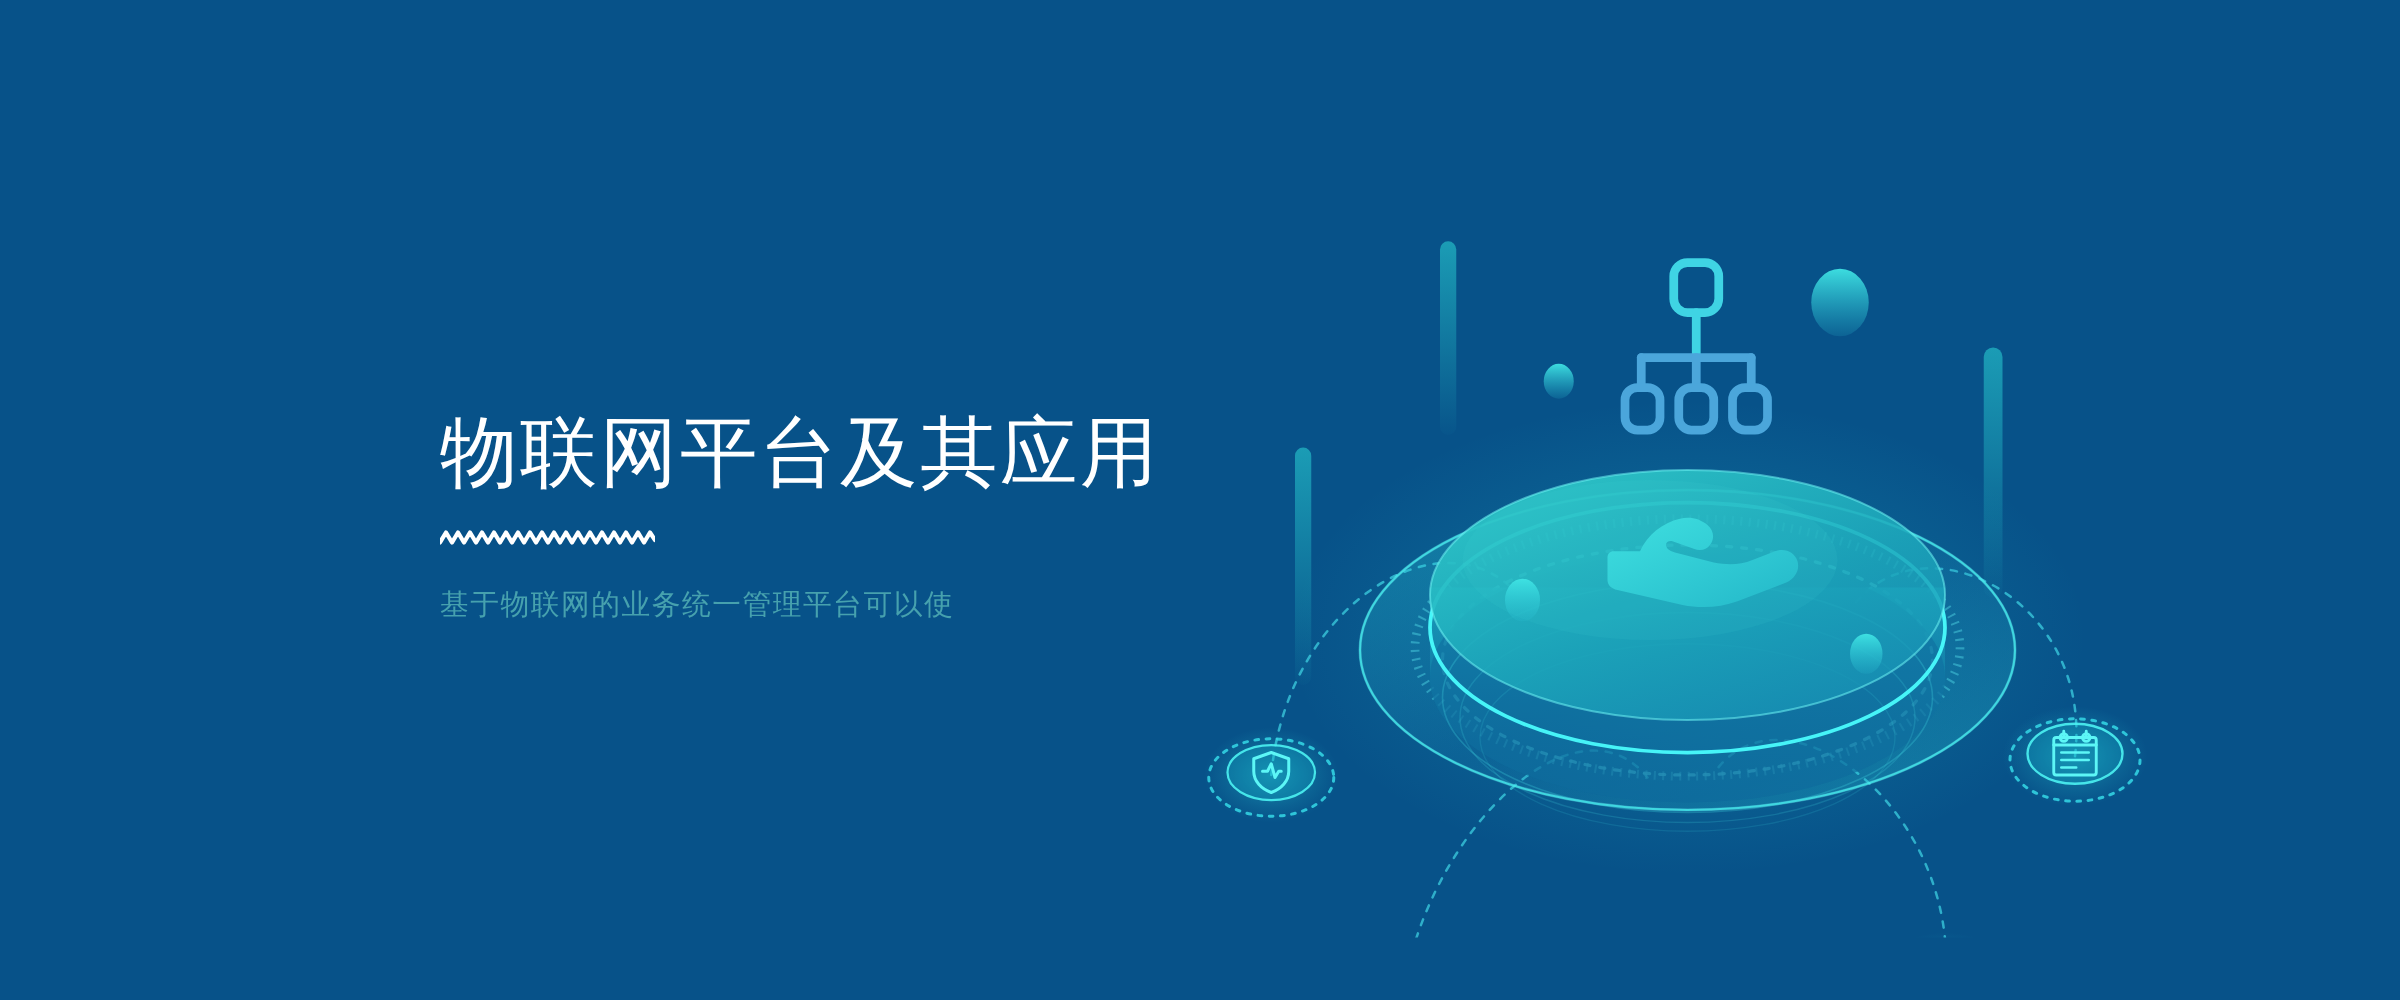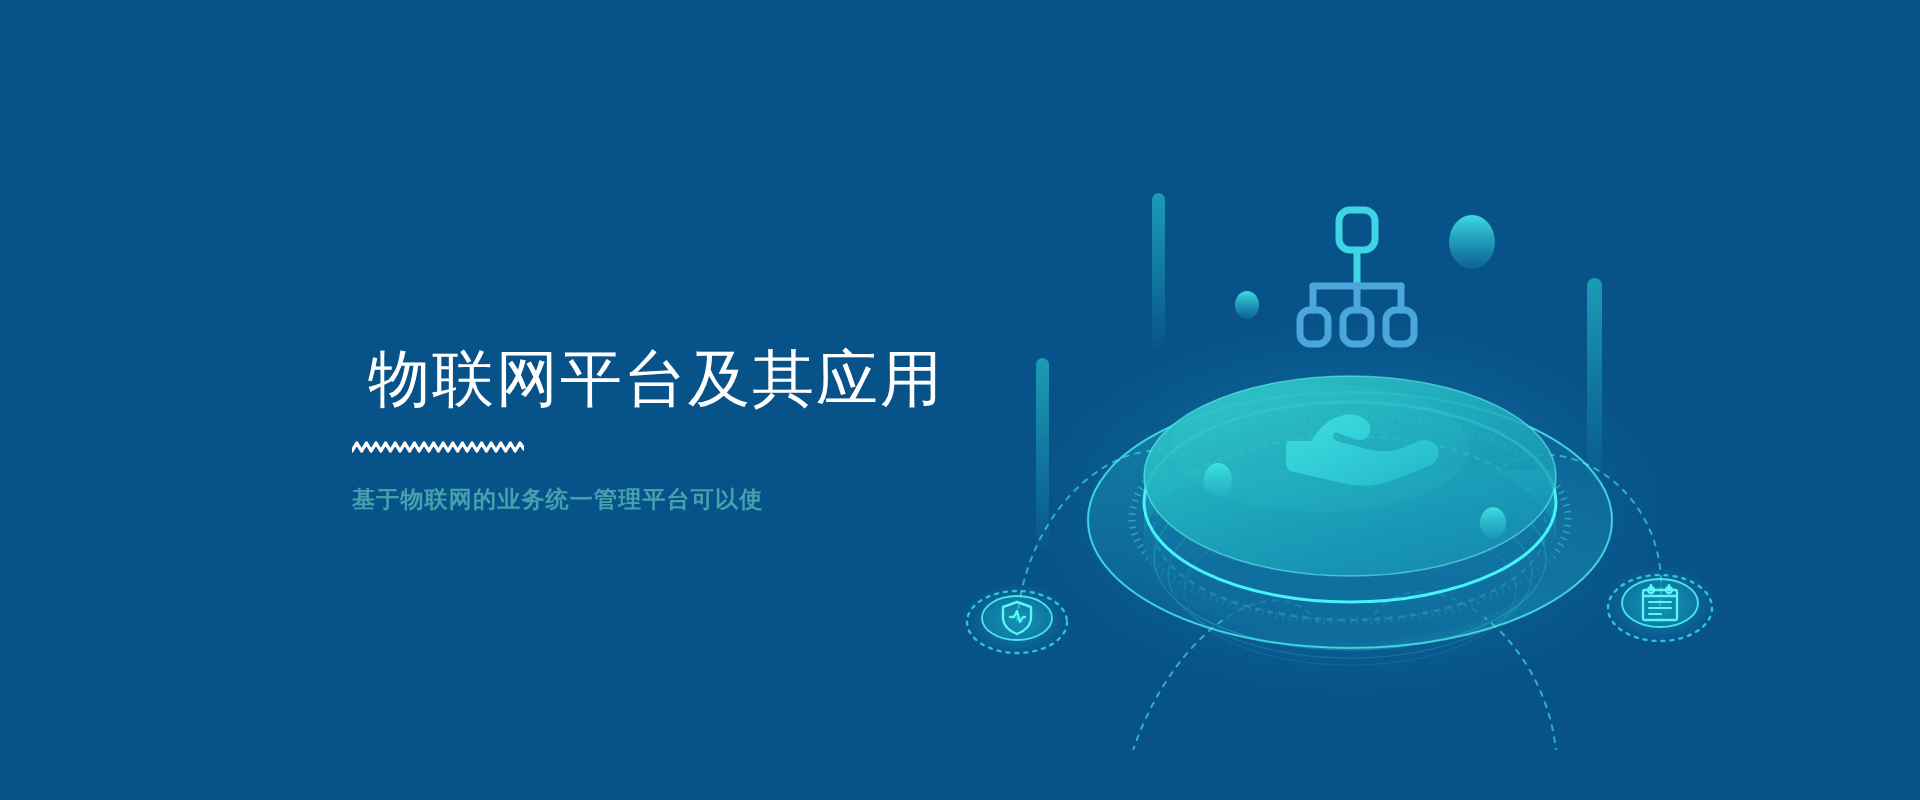--- a/index.html
+++ b/index.html
@@ -27,35 +27,35 @@
     left: 352px;
     top: 330px;
     width: 700px;
   }
   .hero-title {
     font-size: 62px;
     line-height: 1.08;
     color: #ffffff;
     font-weight: 400;
     letter-spacing: 2px;
-    margin: 16px;
+    margin: 0;
     white-space: nowrap;
   }
   .divider-wrap {
     margin-top: 26px;
     height: 12px;
     width: 172px;
   }
   .hero-subtitle {
     margin-top: 30px;
     font-size: 23px;
     line-height: 1.62;
     color: #46A1AE;
     letter-spacing: 1.2px;
-    font-weight: 700;
+    font-weight: 400;
     width: 560px;
   }
   .hero-subtitle .line { display: block; white-space: nowrap; }
 
   
   .illustration {
     position: absolute;
     left: 960px;
     top: 150px;
     width: 780px;

